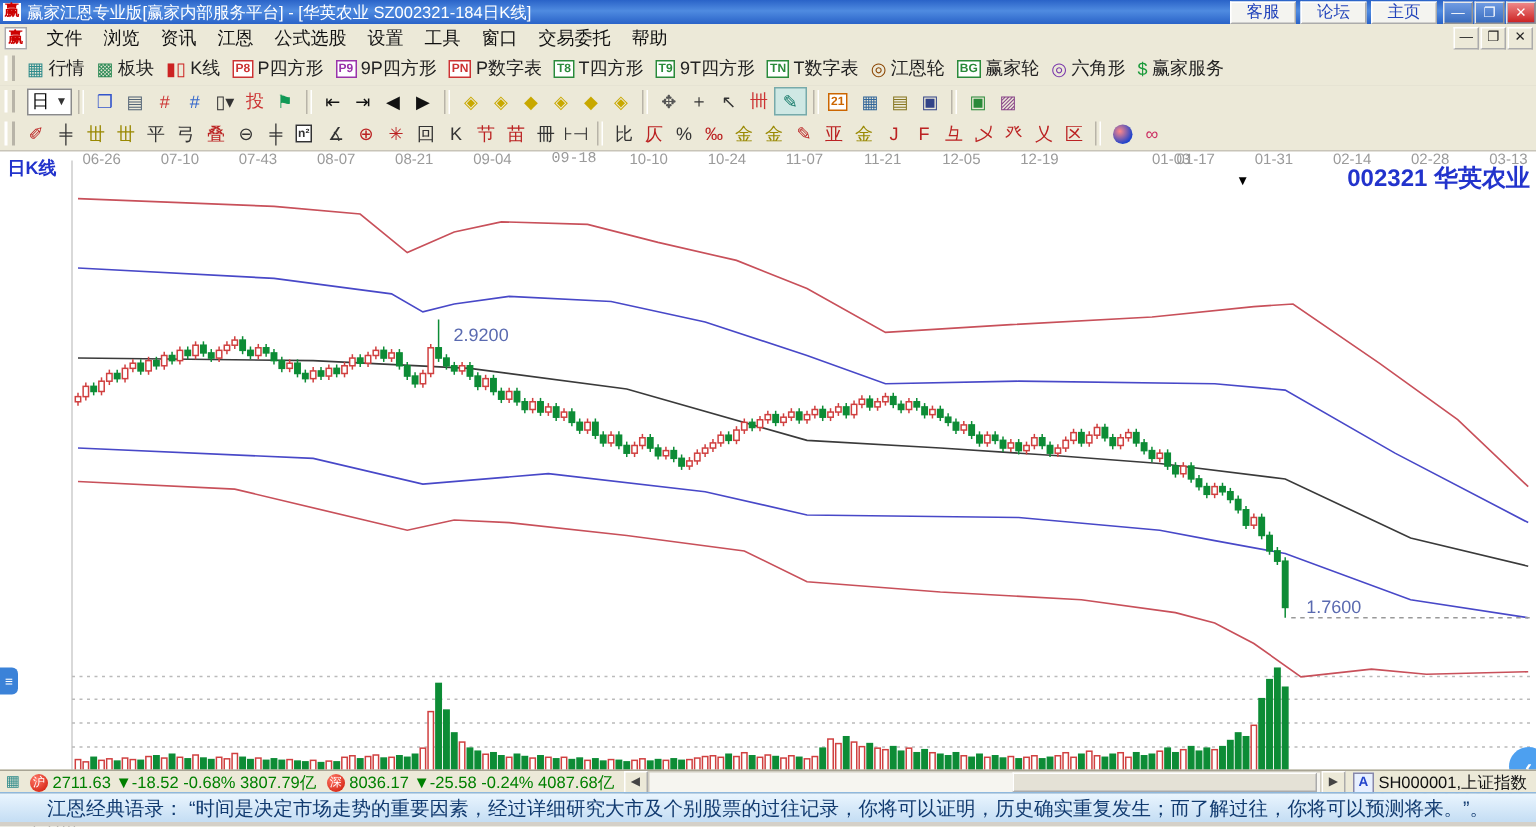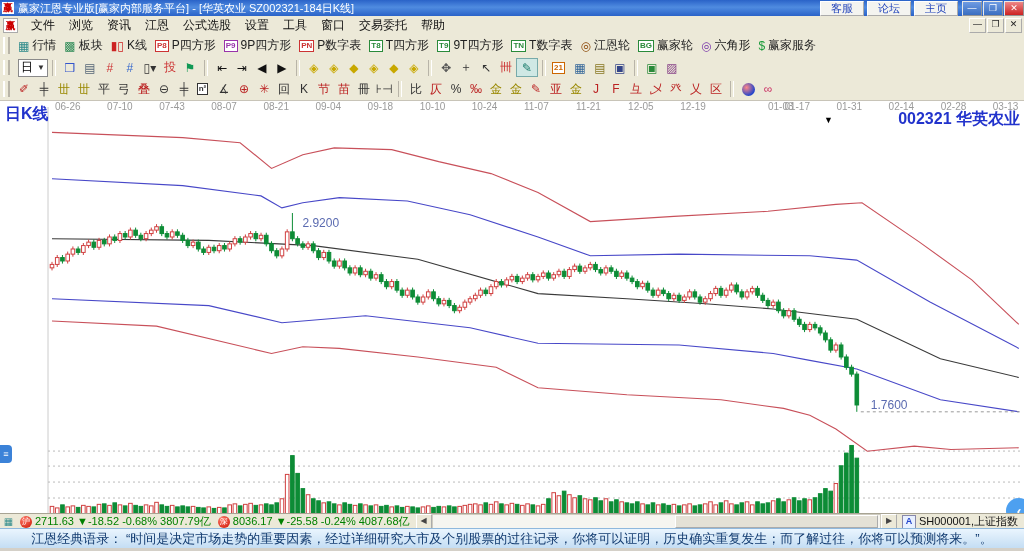--- a/index.html
+++ b/index.html
@@ -35,21 +35,21 @@
   .tbtn .ig{font-size:12px;margin-right:3px;line-height:14px;}
   .ibox{font-size:8px;font-weight:bold;border:1px solid;padding:0 1px;margin-right:3px;line-height:10px;background:#fff;}
   .itool{width:20px;height:17px;display:flex;align-items:center;justify-content:center;font-size:12px;}
   .itool.pressed{border:1px solid #7aa;background:#cfe8e4;}
   .isep{width:2px;height:16px;border-left:1px solid #b8b4a8;border-right:1px solid #fff;margin:0 4px;}
   .combo{display:flex;align-items:center;border:1px solid #8a8a8a;background:#fff;height:16px;padding:0 2px;margin-left:4px;}
   .combo .arrow{font-size:8px;margin-left:4px;color:#333;}
   .ball{width:13px;height:13px;border-radius:50%;background:radial-gradient(circle at 35% 35%,#ff8888,#2244cc 70%);}
   
   #chart{left:0;top:100px;width:1024px;height:413px;background:#fff;border-top:1px solid #c8c4b8;}
-  #kline-tab{left:5px;top:3px;color:#2233cc;font-size:16px;font-weight:bold;}
+  #kline-tab{left:5px;top:3px;color:#2233cc;font-size:12px;font-weight:bold;}
   .datelabel{position:absolute;top:0px;color:#9a9a9a;font-size:10px;}
   #indrow{left:56px;top:10px;display:flex;gap:22px;font-size:12px;}
   #stock-label{right:4px;top:8px;color:#2233cc;font-size:16px;font-weight:bold;}
   #marker-tri{left:824px;top:14px;color:#000;font-size:9px;}
   .axis-label{position:absolute;color:#707070;font-size:10px;left:20px;}
   #chart-svg{position:absolute;left:0;top:0;}
   #wm1{left:692px;top:418px;color:#c9c9c9;font-size:22px;letter-spacing:2px;}
   #left-tab{left:0;top:344px;width:12px;height:18px;background:#3b82d8;border-radius:0 4px 4px 0;
             color:#fff;font-size:9px;line-height:18px;text-align:center;}
   #right-circle{left:1006px;top:397px;width:26px;height:26px;border-radius:50%;background:#4da0f0;
@@ -868,21 +868,21 @@
       <text x="870.804" y="307.82399999999996" fill="#5a6ab0" font-size="12">1.7600</text>
     </svg>
   <div id="kline-tab" class="abs">日K线</div>
   <div id="dates">
       <span class="datelabel" style="left: 55px;">06-26</span>
       <span class="datelabel" style="left: 107.1px;">07-10</span>
       <span class="datelabel" style="left: 159.2px;">07-43</span>
       <span class="datelabel" style="left: 211.3px;">08-07</span>
       <span class="datelabel" style="left: 263.4px;">08-21</span>
       <span class="datelabel" style="left: 315.5px;">09-04</span>
-      <span class="datelabel" style="left: 367.6px;">09-18</span>
+      <span class="datelabel" style="left: 367.6px; font-family: Liberation Mono, monospace;">09-18</span>
       <span class="datelabel" style="left: 419.7px;">10-10</span>
       <span class="datelabel" style="left: 471.8px;">10-24</span>
       <span class="datelabel" style="left: 523.9px;">11-07</span>
       <span class="datelabel" style="left: 576px;">11-21</span>
       <span class="datelabel" style="left: 628.1px;">12-05</span>
       <span class="datelabel" style="left: 680.2px;">12-19</span>
       <span class="datelabel" style="left: 768px;">01-03</span>
       <span class="datelabel" style="left: 784.4px;">01-17</span>
       <span class="datelabel" style="left: 836.5px;">01-31</span>
       <span class="datelabel" style="left: 888.6px;">02-14</span>

